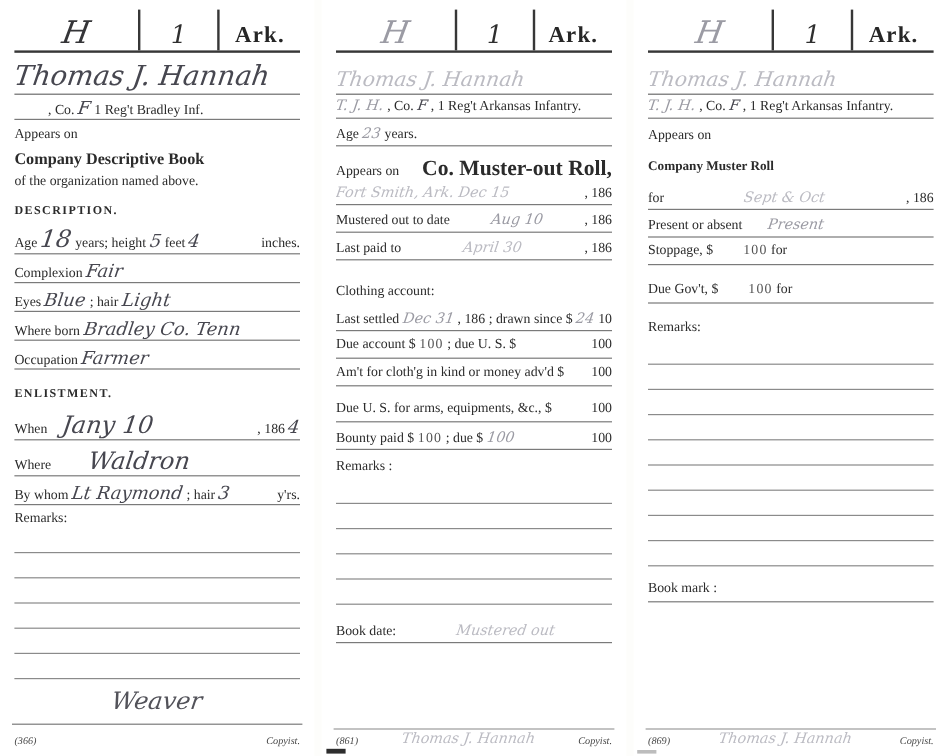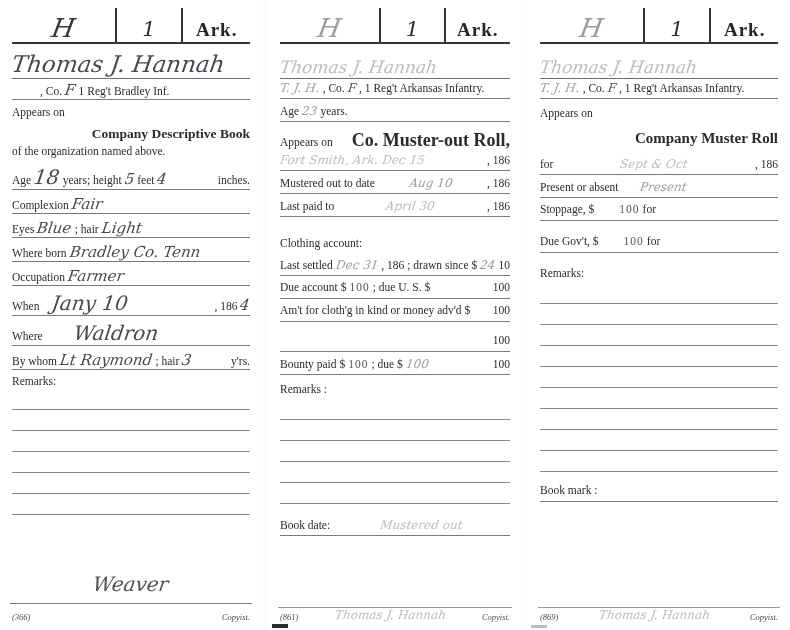--- a/index.html
+++ b/index.html
@@ -119,21 +119,21 @@
     align-items: baseline;
     border-bottom: 1px solid #7a7a7a;
     min-height: 17px;
     margin-bottom: 5px;
     gap: 3px;
     white-space: nowrap;
     overflow: hidden;
   }
   .row.noline { border-bottom: none; }
   .row .grow { flex: 1 1 auto; }
-  .center-block { text-align: right; }
+  .center-block { text-align: left; }
 
   .blank-lines .bl {
     border-bottom: 1px solid #8a8a8a;
     height: 15px;
     margin-bottom: 5px;
   }
 
   .sig-area {
     position: absolute;
     left: 0; right: 0;
@@ -204,20 +204,23 @@
         <span class="printed">Reg't Bradley Inf.</span>
       </div>
 
       <div class="printed" style="margin:6px 0 6px 0">Appears on</div>
 
       <div class="center-block" style="margin-bottom:3px">
         <span class="printed bold" style="font-size:13.5px">Company Descriptive Book</span>
       </div>
       <div class="printed" style="margin-bottom:8px">of the organization named above.</div>
 
+      <div class="center-block" style="margin-bottom:4px">
+        <span class="small-caps">DESCRIPTION.</span>
+      </div>
 
       <div class="row">
         <span class="printed">Age</span>
         <span class="hand big">18</span>
         <span class="printed">years; height</span>
         <span class="hand med">5</span>
         <span class="printed">feet</span>
         <span class="hand med">4</span>
         <span class="printed grow" style="text-align:right">inches.</span>
       </div>
@@ -237,20 +240,23 @@
       <div class="row">
         <span class="printed">Where born</span>
         <span class="hand med">Bradley Co. Tenn</span>
       </div>
 
       <div class="row">
         <span class="printed">Occupation</span>
         <span class="hand med">Farmer</span>
       </div>
 
+      <div class="center-block" style="margin:10px 0 6px 0">
+        <span class="small-caps">ENLISTMENT.</span>
+      </div>
 
       <div class="row" style="min-height:24px">
         <span class="printed">When</span>
         <span class="hand big" style="margin-left:10px">Jany 10</span>
         <span class="printed grow" style="text-align:right">, 186</span>
         <span class="hand med">4</span>
       </div>
 
       <div class="row" style="min-height:24px">
         <span class="printed">Where</span>
@@ -363,20 +369,21 @@
         <span class="printed">; due U. S. $</span>
         <span class="printed grow" style="text-align:right">100</span>
       </div>
 
       <div class="row">
         <span class="printed">Am't for cloth'g in kind or money adv'd $</span>
         <span class="printed grow" style="text-align:right">100</span>
       </div>
 
       <div class="row" style="margin-top:12px">
+        <span class="printed">Due U. S. for arms, equipments, &amp;c., $</span>
         <span class="printed grow" style="text-align:right">100</span>
       </div>
 
       <div class="row">
         <span class="printed">Bounty paid $</span>
         <span class="printed dots">100</span>
         <span class="printed">; due $</span>
         <span class="hand sm faint">100</span>
         <span class="printed grow" style="text-align:right">100</span>
       </div>
@@ -429,21 +436,21 @@
       <div class="row">
         <span class="hand sm faint">T. J. H.</span>
         <span class="printed">, Co.</span>
         <span class="hand sm">F</span>
         <span class="printed">, 1 Reg't Arkansas Infantry.</span>
       </div>
 
       <div class="printed" style="margin:8px 0 10px 0">Appears on</div>
 
       <div class="center-block" style="margin-bottom:10px">
-        <span class="printed bold" style="font-size:15px">Company Muster Roll</span>
+        <span class="printed bold" style="font-size:11px">Company Muster Roll</span>
       </div>
 
       <div class="row">
         <span class="printed">for</span>
         <span class="hand sm vfaint grow" style="text-align:center">Sept &amp; Oct</span>
         <span class="printed">, 186</span>
       </div>
 
       <div class="row">
         <span class="printed">Present or absent</span>

